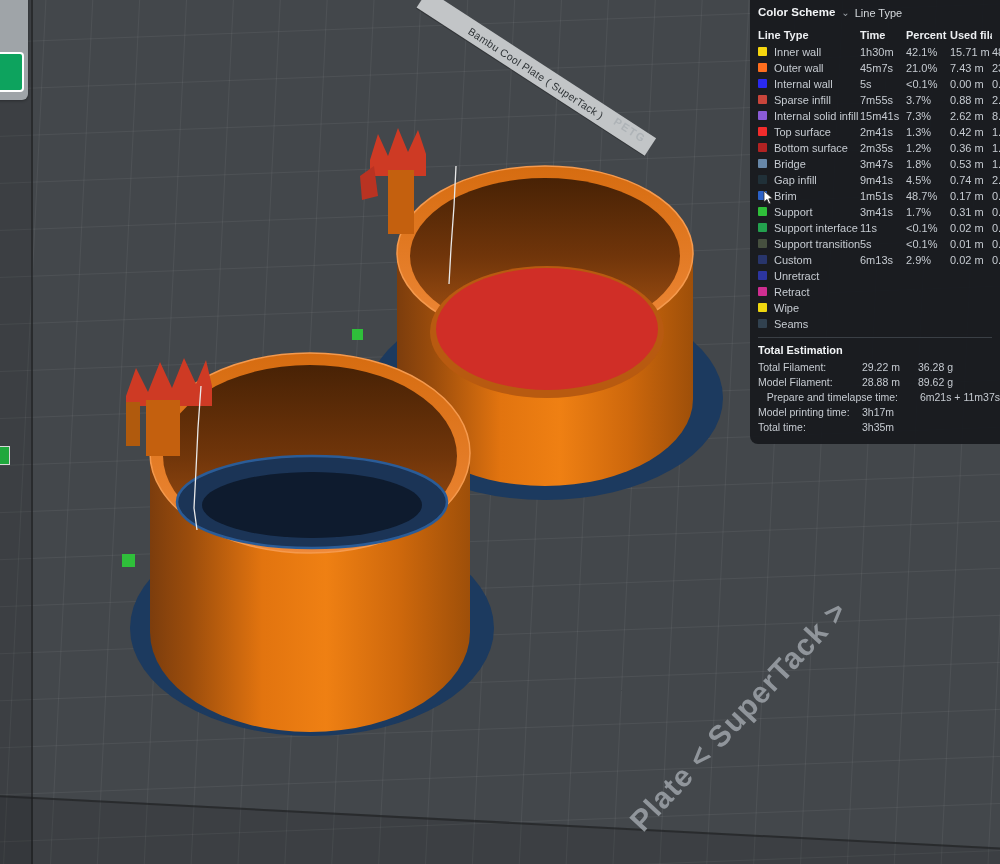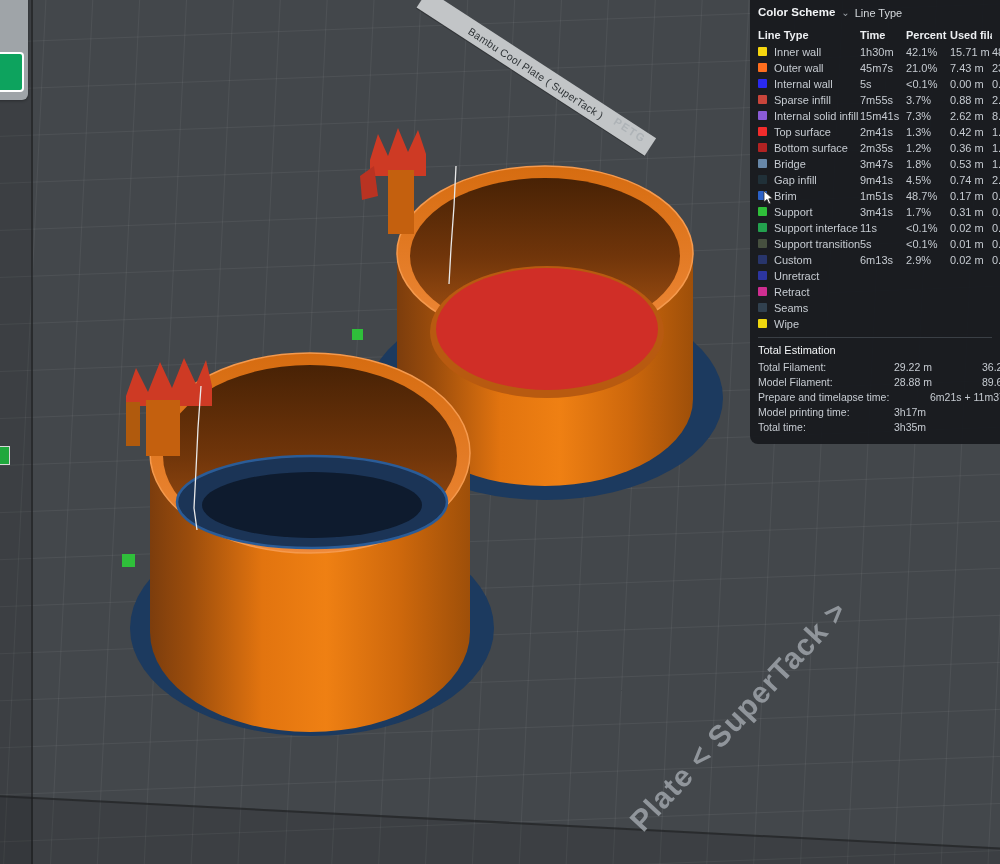--- a/index.html
+++ b/index.html
@@ -81,23 +81,23 @@
     grid-template-columns:16px 86px 46px 44px 42px 40px;
     align-items:center;height:16px;position:relative;
   }
   .lt-head{font-weight:bold;color:#EDEFF2;height:18px;}
   .lt-head .h-type{grid-column:1/3;}
   .lt-head .h-used{white-space:nowrap;overflow:hidden;}
   .swatch{width:9px;height:9px;border-radius:1px;display:inline-block;}
   .lt-row span{white-space:nowrap;overflow:hidden;}
   .row-cursor{position:absolute;left:5px;top:2px;z-index:2;}
   .divider{border-top:1px solid #3A3F45;margin:5px 8px 4px 0;}
-  .totals-title{font-weight:normal;color:#F2F4F6;height:17px;line-height:17px;}
-  .t-row{display:grid;grid-template-columns:104px 56px 70px;align-items:center;height:15px;font-size:10.5px;gap:32px;}
-  .t-row.wide{grid-template-columns:140px 1fr;}
+  .totals-title{font-weight:bold;color:#F2F4F6;height:17px;line-height:17px;}
+  .t-row{display:grid;grid-template-columns:104px 56px 70px;align-items:center;height:15px;font-size:10.5px;}
+  .t-row.wide{grid-template-columns:140px 1fr;text-align:right;}
   .t-row span{white-space:nowrap;overflow:hidden;}
 </style>
 </head>
 <body>
 
 <div class="stage">
 
   <div class="grid-bg"></div>
   <div class="plate-left-out"></div>
   <div class="plate-bottom-out"></div>
@@ -316,30 +316,30 @@
         </div>
         <div class="lt-row">
           <span><span class="swatch" style="background: rgb(207, 46, 145);"></span></span>
           <span>Retract</span>
           <span></span>
           <span></span>
           <span></span>
           <span></span>
         </div>
         <div class="lt-row">
+          <span><span class="swatch" style="background: rgb(239, 215, 15);"></span></span>
+          <span>Wipe</span>
+          <span></span>
+          <span></span>
+          <span></span>
+          <span></span>
+        </div>
+        <div class="lt-row">
           <span><span class="swatch" style="background: rgb(49, 65, 79);"></span></span>
           <span>Seams</span>
-          <span></span>
-          <span></span>
-          <span></span>
-          <span></span>
-        </div>
-        <div class="lt-row">
-          <span><span class="swatch" style="background: rgb(239, 215, 15);"></span></span>
-          <span>Wipe</span>
           <span></span>
           <span></span>
           <span></span>
           <span></span>
         </div>
       </div>
 
     <div class="divider"></div>
 
     <div class="totals-title">Total Estimation</div>

